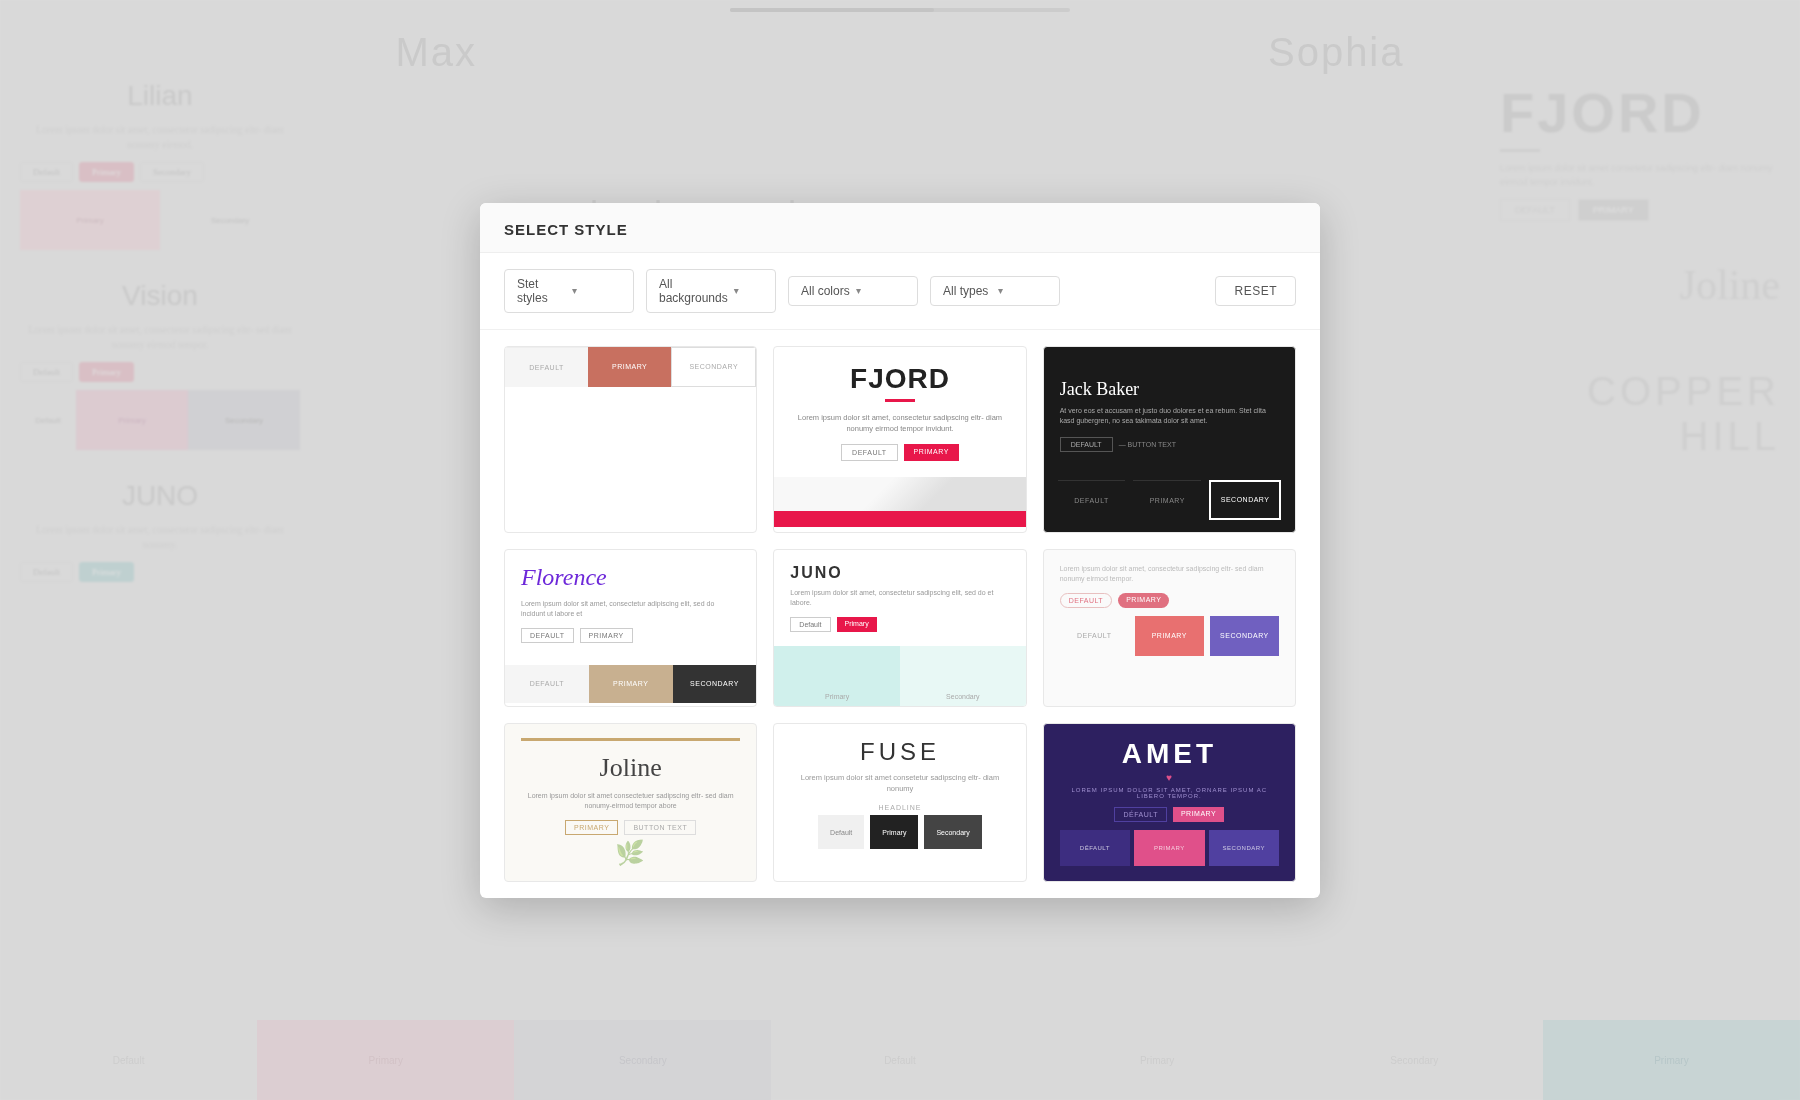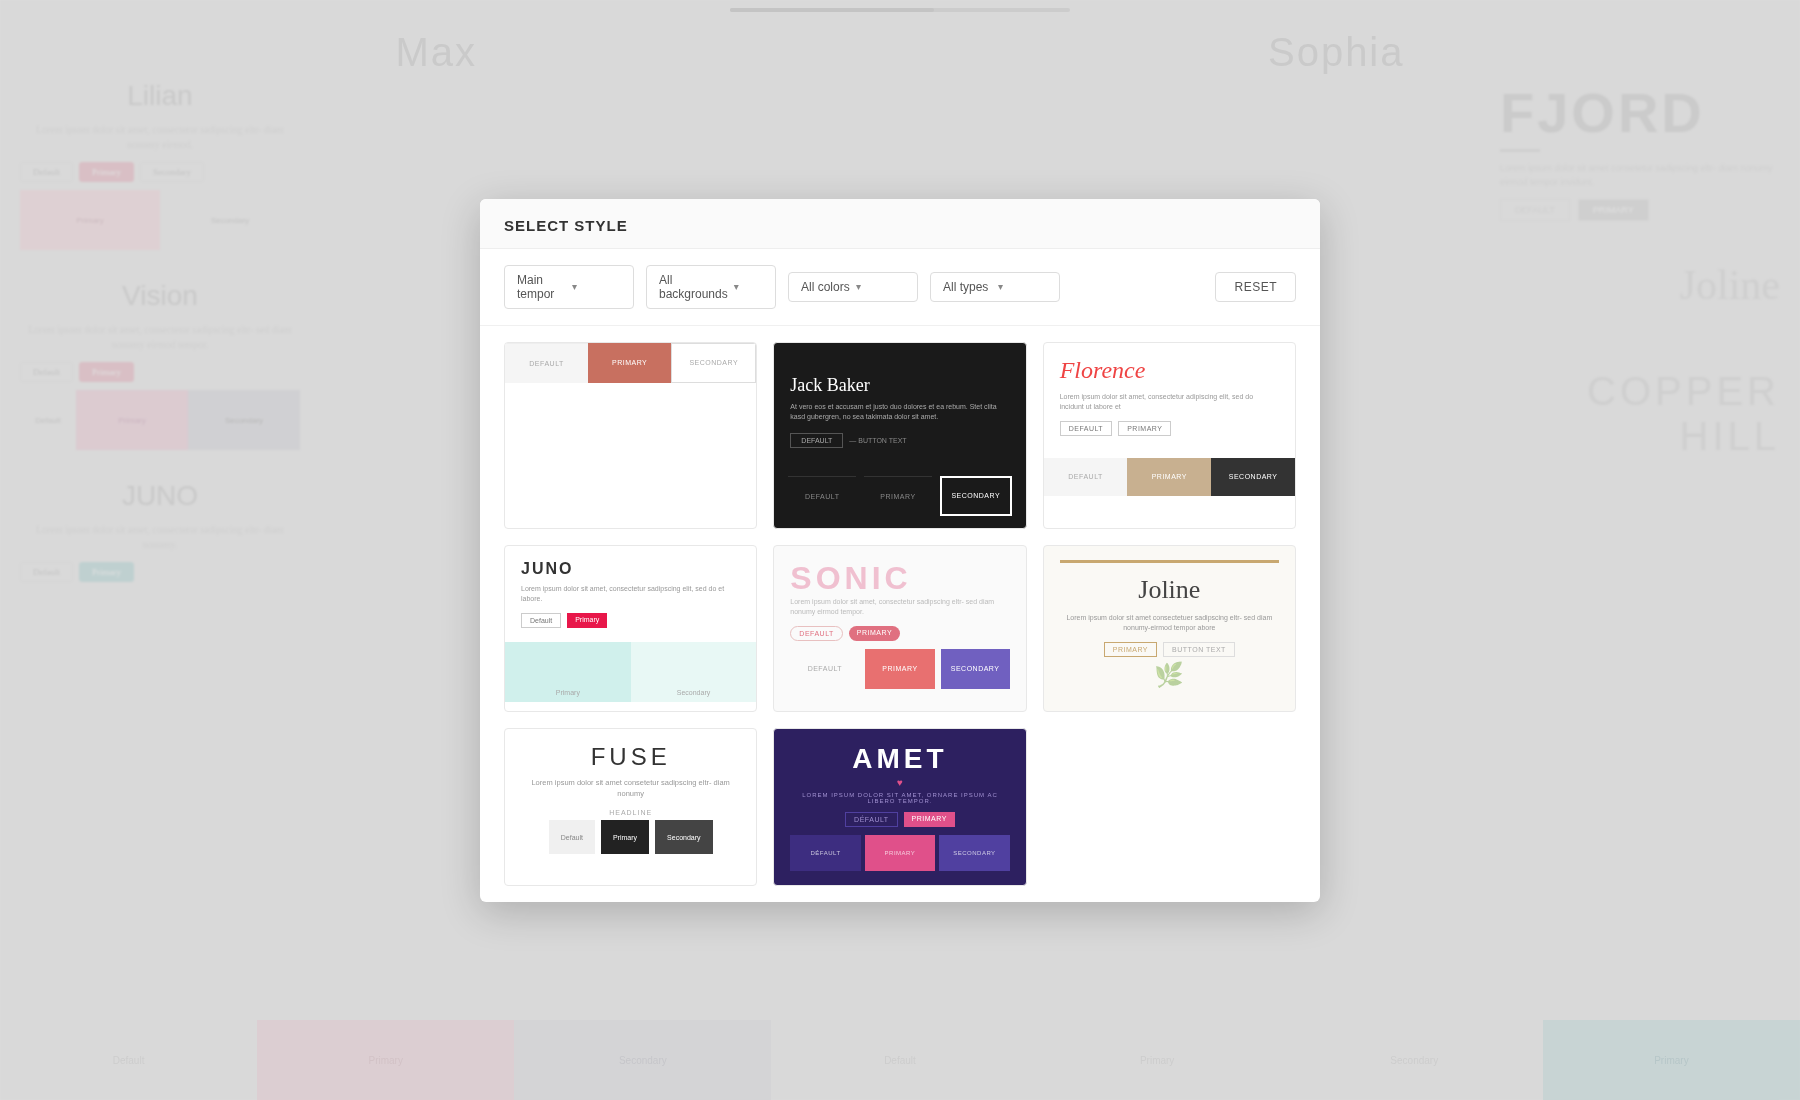--- a/index.html
+++ b/index.html
@@ -378,21 +378,21 @@
     .card-florence {
       background: white;
     }
 
     .florence-content {
       padding: 14px 16px;
     }
 
     .florence-title {
       font-size: 24px;
-      color: #ef4444;
+      color: #6d28d9;
       font-family: 'Georgia', serif;
       font-style: italic;
       margin-bottom: 8px;
     }
 
     .florence-text {
       font-size: 7px;
       color: #999;
       line-height: 1.5;
       font-family: sans-serif;
@@ -914,21 +914,21 @@
 
 <div class="modal-overlay">
   <div class="modal">
 
     <div class="modal-header">
       <div class="modal-title">SELECT STYLE</div>
     </div>
 
     <div class="modal-filters">
       <div class="filter-select">
-        <span>Main tempor</span>
+        <span>Stet styles</span>
         <span class="chevron">▾</span>
       </div>
       <div class="filter-select">
         <span>All backgrounds</span>
         <span class="chevron">▾</span>
       </div>
       <div class="filter-select">
         <span>All colors</span>
         <span class="chevron">▾</span>
       </div>
@@ -943,20 +943,35 @@
       <div class="styles-grid">
 
         <div class="style-card card-copper-hill">
           <div class="ch-swatches">
             <div class="ch-swatch" style="background:#f5f5f5; color:#aaa; border-top:1px solid #eee;">DEFAULT</div>
             <div class="ch-swatch" style="background:#c87060; color:white;">PRIMARY</div>
             <div class="ch-swatch" style="background:white; color:#aaa; border:1px solid #ddd;">SECONDARY</div>
           </div>
         </div>
 
+        <div class="style-card card-fjord">
+          <div class="fjord-content">
+            <div class="fjord-title">FJORD</div>
+            <div class="fjord-underline"></div>
+            <div class="fjord-text">Lorem ipsum dolor sit amet, consectetur sadipscing eltr- diam nonumy eirmod tempor invidunt.</div>
+            <div class="fjord-buttons">
+              <div class="fjord-btn-default">DEFAULT</div>
+              <div class="fjord-btn-primary">PRIMARY</div>
+            </div>
+          </div>
+          <div style="position:relative; height:50px; overflow:hidden;">
+            <div style="position:absolute; inset:0; background: linear-gradient(135deg, #f8f8f8 40%, #e0e0e0 60%);"></div>
+            <div style="position:absolute; bottom:0; left:0; right:0; height:16px; background:#e8174a;"></div>
+          </div>
+        </div>
 
         <div class="style-card card-jack">
           <div class="jack-content">
             <div class="jack-title">Jack Baker</div>
             <div class="jack-text">At vero eos et accusam et justo duo dolores et ea rebum. Stet clita kasd gubergren, no sea takimata dolor sit amet.</div>
             <div class="jack-buttons">
               <div class="jack-btn-default">DEFAULT</div>
               <div class="jack-btn-text">— BUTTON TEXT</div>
             </div>
           </div>
@@ -997,21 +1012,20 @@
               <span style="font-family:sans-serif; font-size:7px; color:#aaa;">Primary</span>
             </div>
             <div class="juno-swatch" style="background:#e8f8f5;">
               <span style="font-family:sans-serif; font-size:7px; color:#aaa;">Secondary</span>
             </div>
           </div>
         </div>
 
         <div class="style-card card-sonic">
           <div class="sonic-content">
-            <div class="sonic-title">SONIC</div>
             <div class="sonic-text">Lorem ipsum dolor sit amet, consectetur sadipscing eltr- sed diam nonumy eirmod tempor.</div>
             <div class="sonic-buttons">
               <div class="sonic-btn-default">Default</div>
               <div class="sonic-btn-primary">Primary</div>
             </div>
             <div class="sonic-swatches">
               <div class="sonic-swatch" style="flex:1; color:#aaa; font-family:sans-serif; font-size:7px; text-transform:uppercase;">DEFAULT</div>
               <div class="sonic-swatch" style="flex:1; background:#e87070; color:white;">PRIMARY</div>
               <div class="sonic-swatch" style="flex:1; background:#7060c0; color:white;">SECONDARY</div>
             </div>

